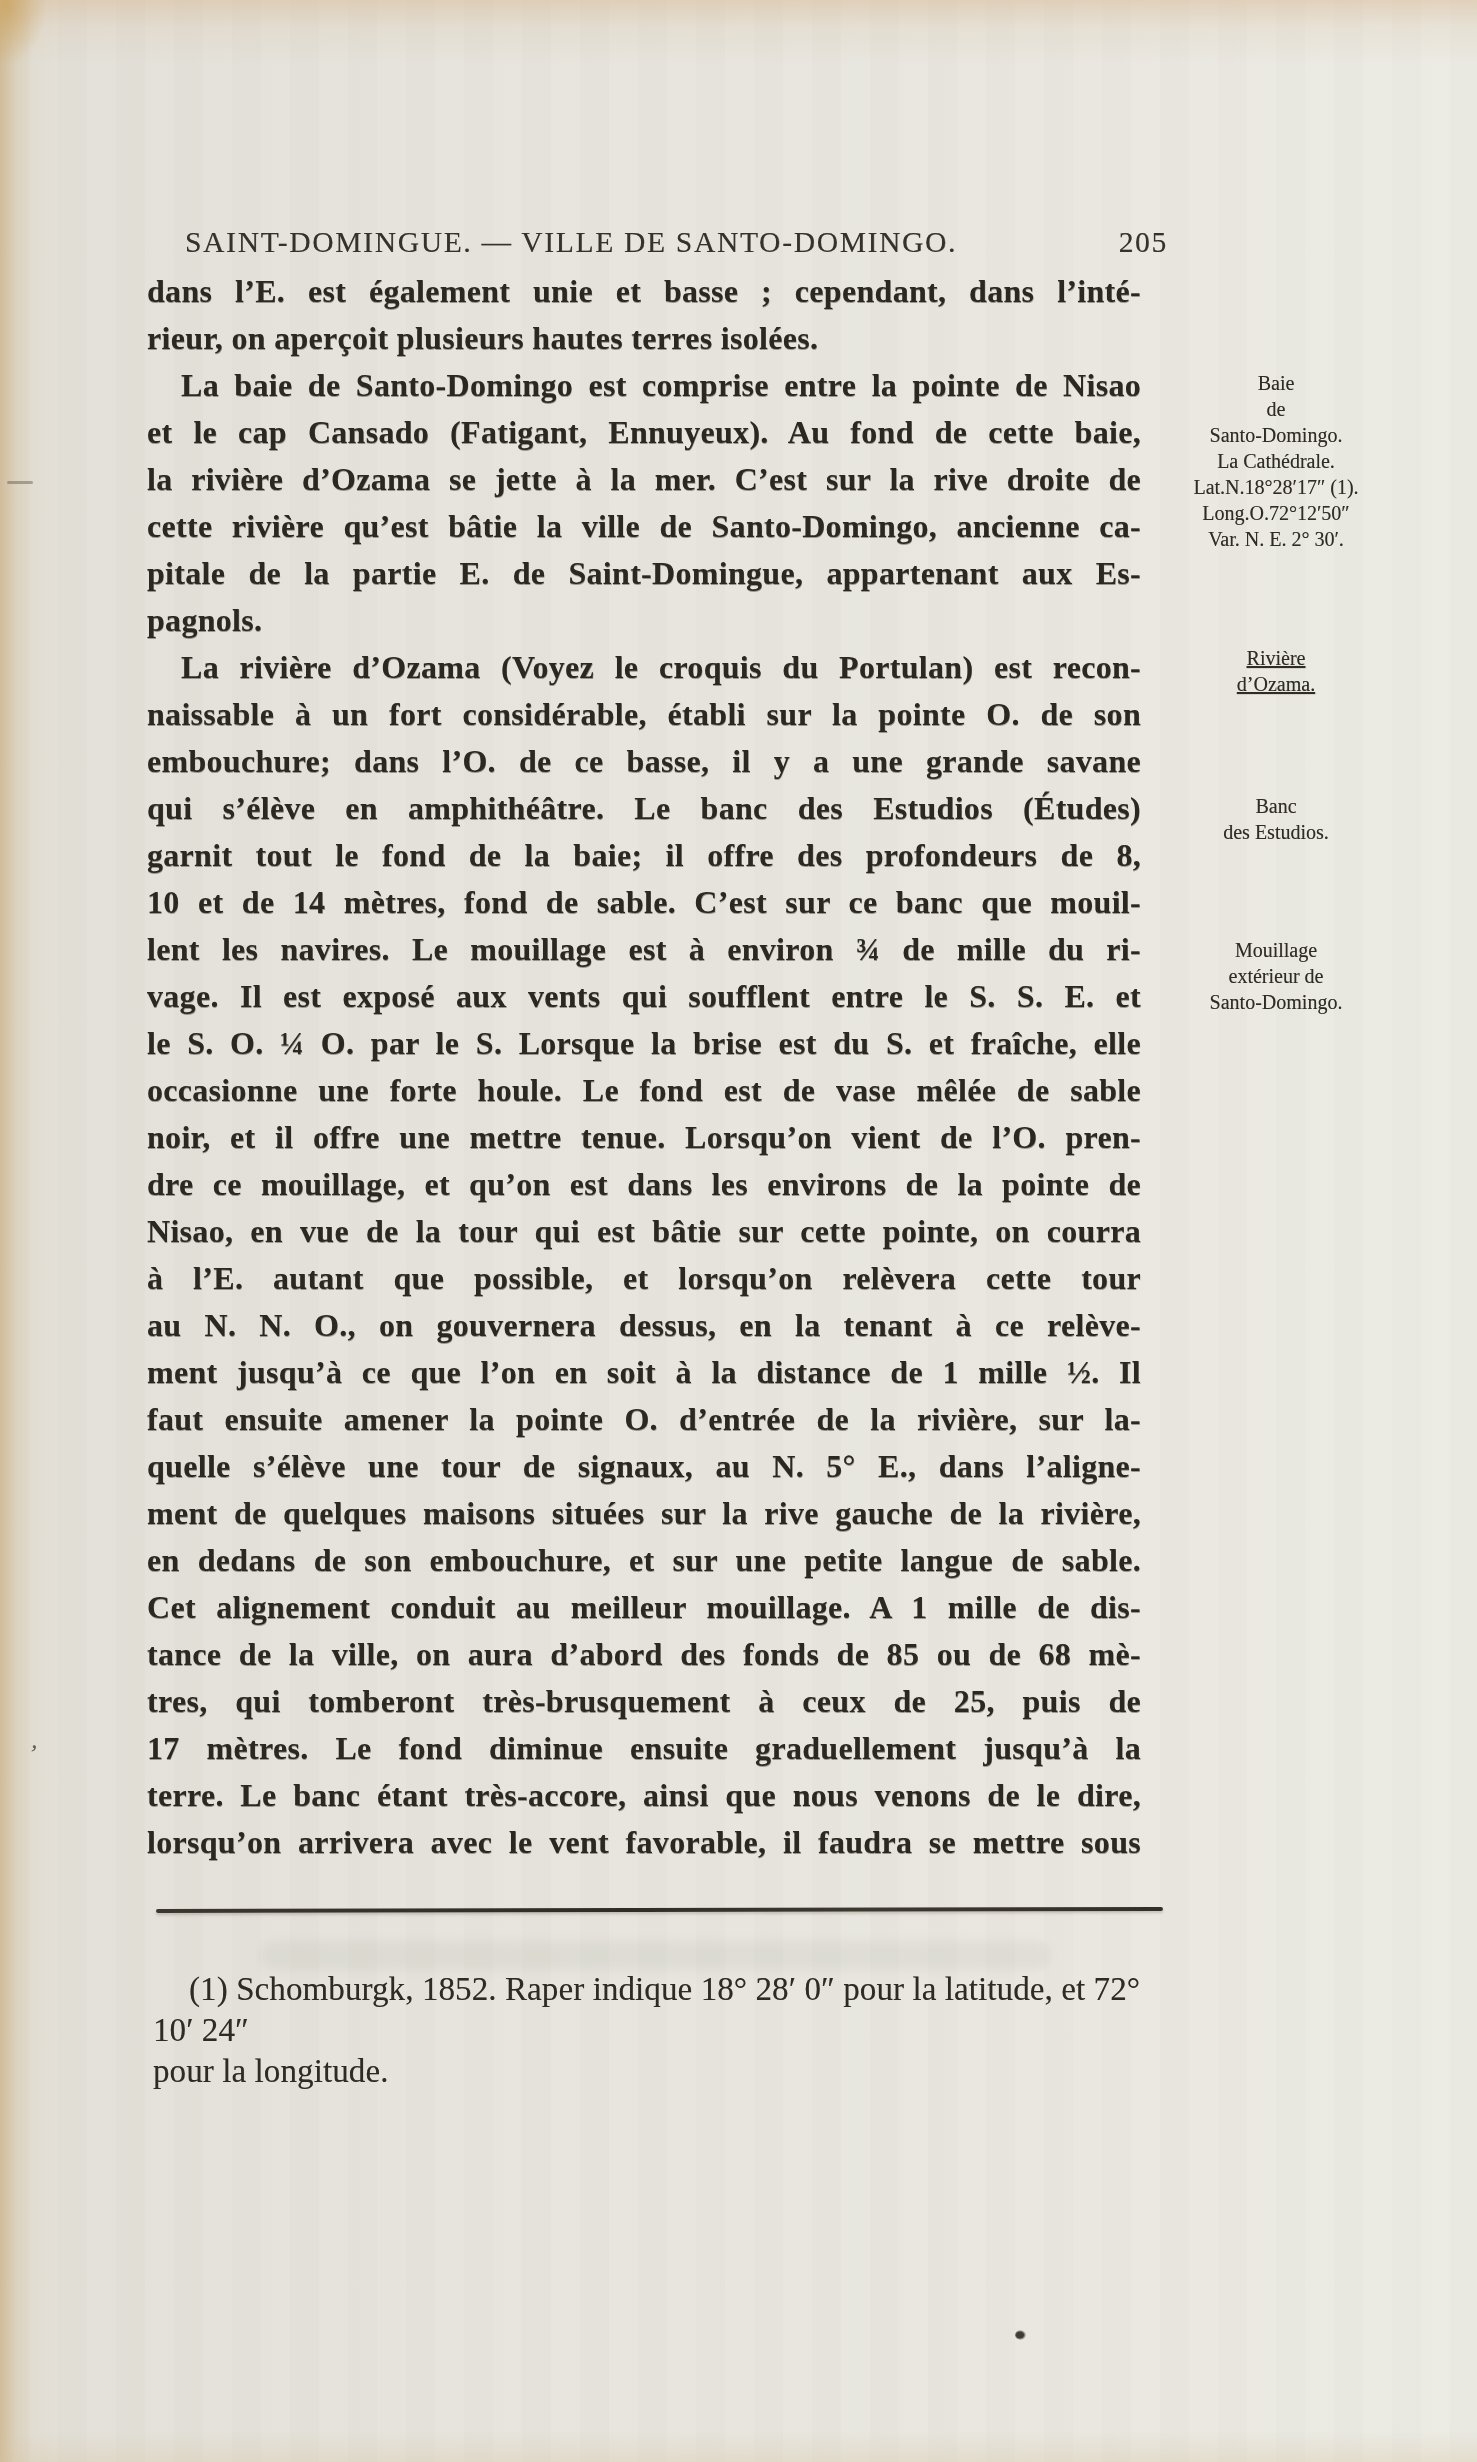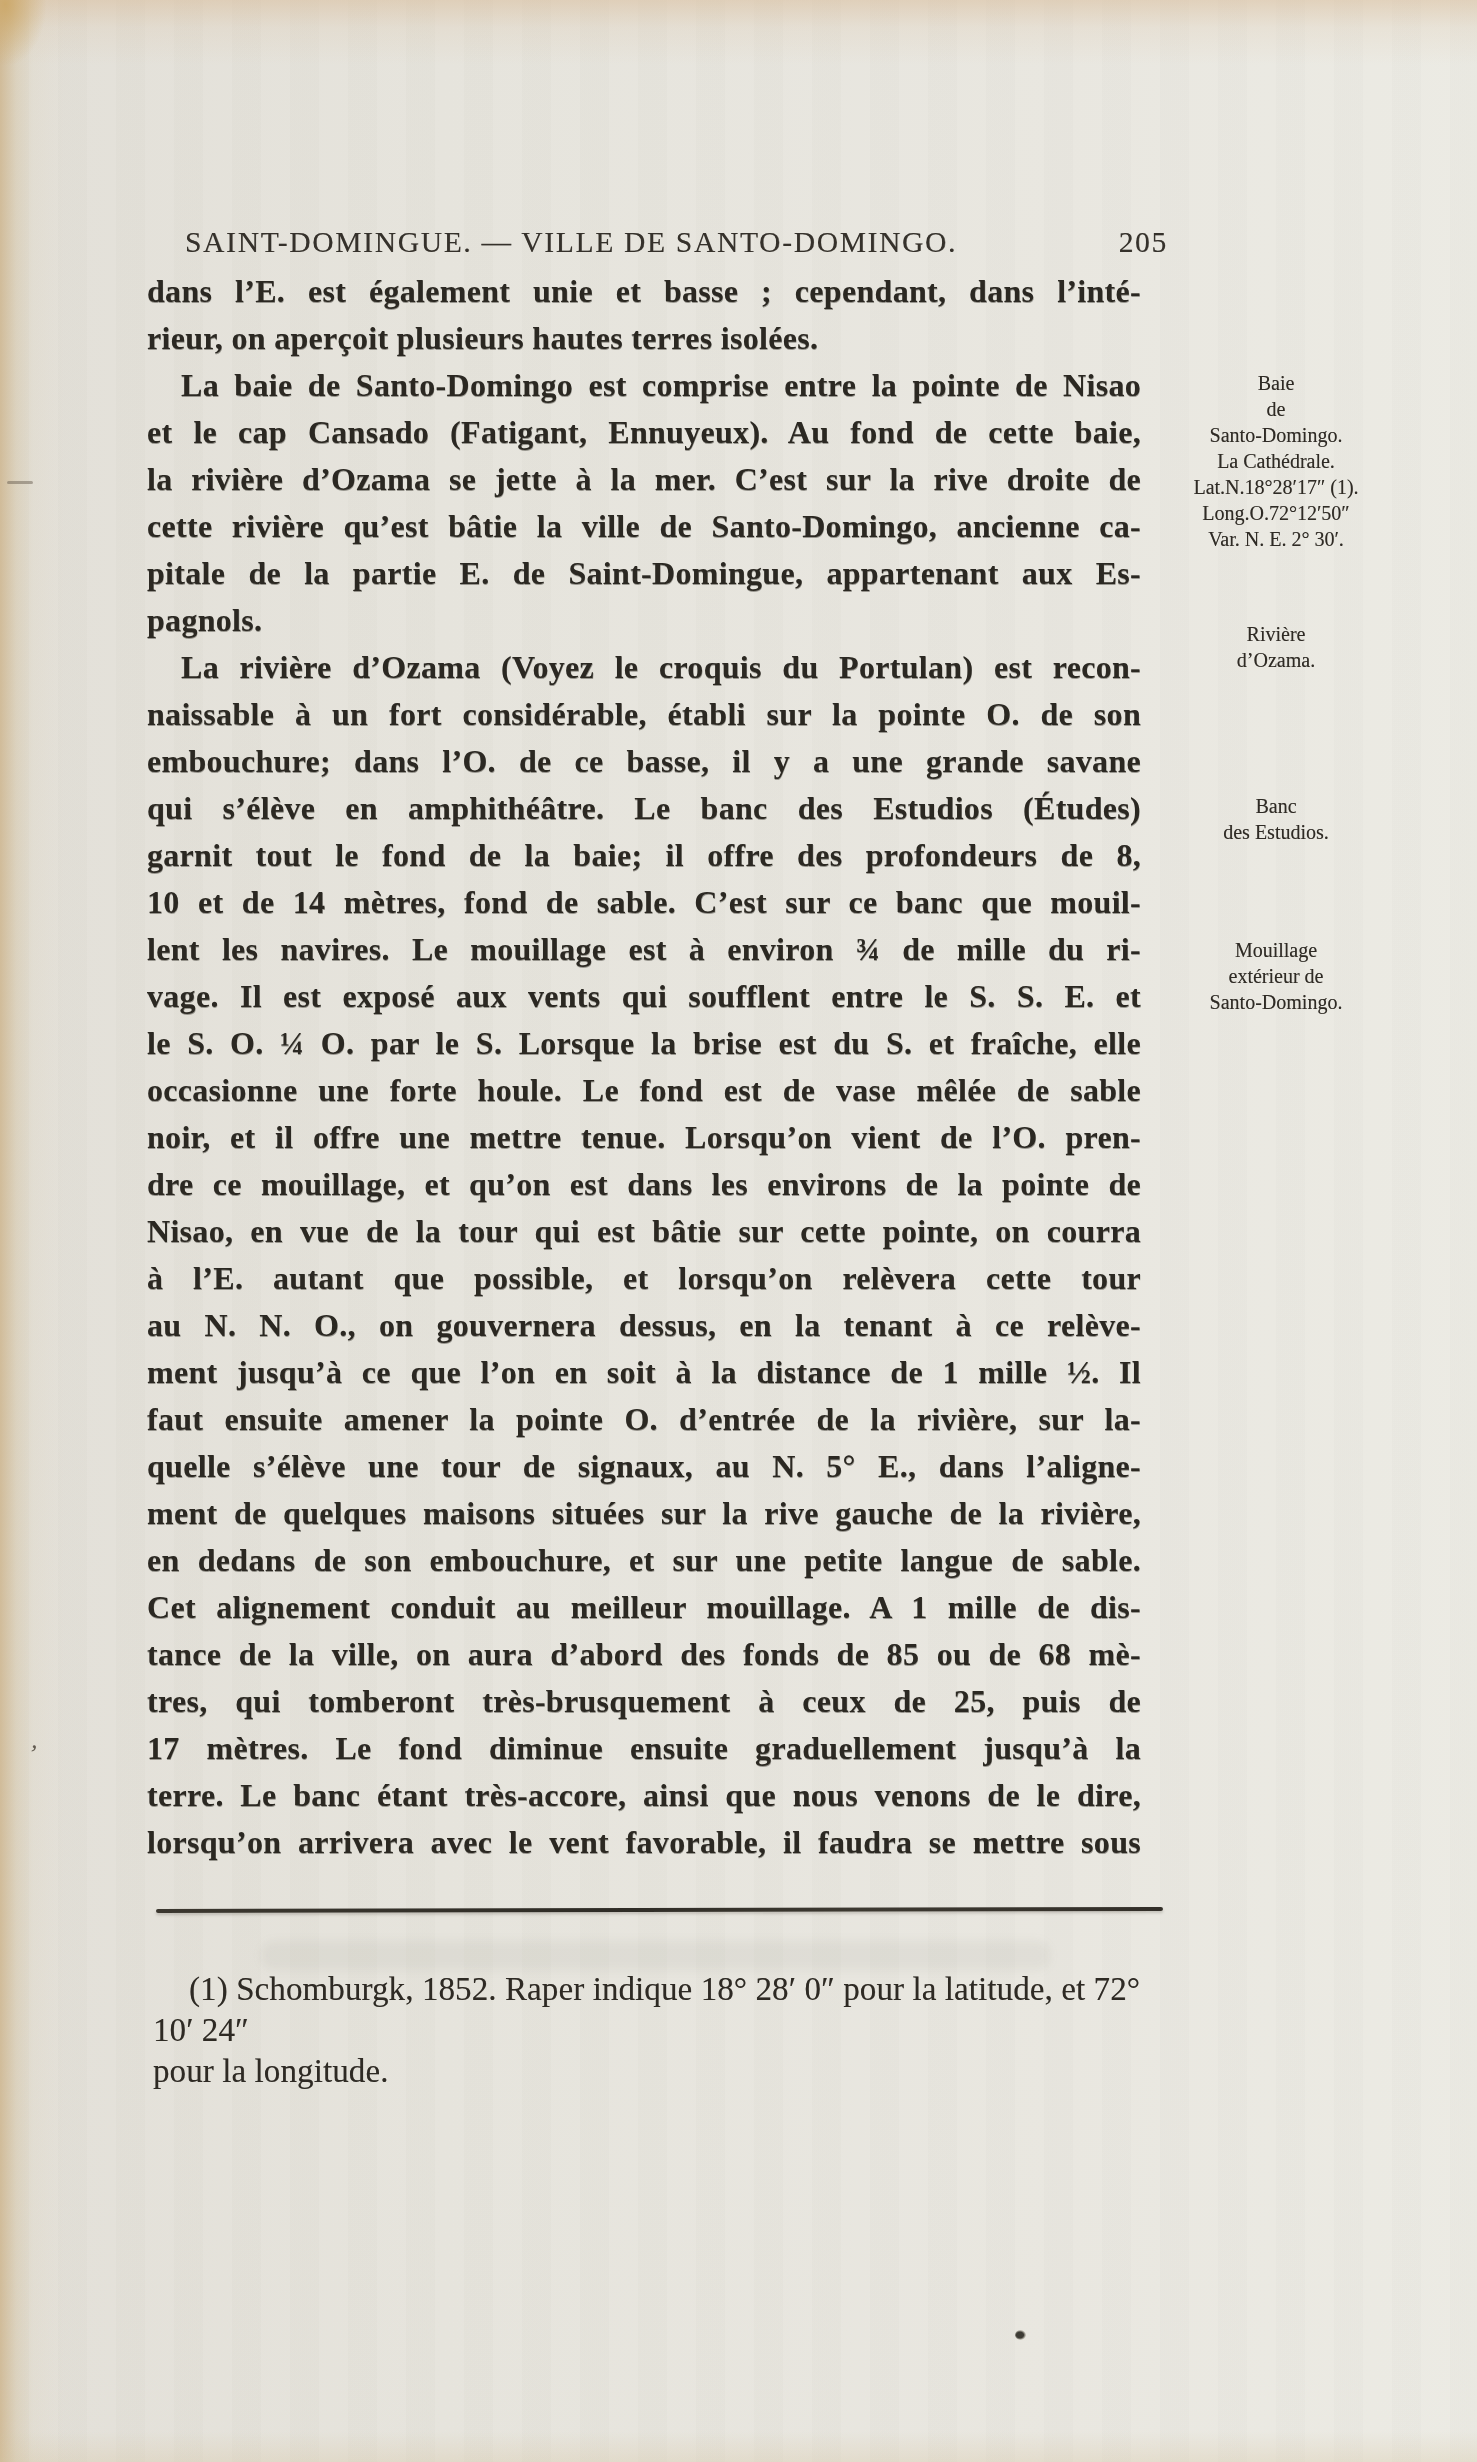--- a/index.html
+++ b/index.html
@@ -42,21 +42,21 @@
   .line.in{text-indent:34px;}
 
   
   .margin-note{
     position:absolute;left:1149px;width:254px;
     text-align:center;font-size:20px;line-height:26px;
     white-space:pre-line;color:#2f2b25;
     text-shadow:0.2px 0.3px 0.4px rgba(47,43,37,0.40);
   }
   .mn1{top:370px;}
-  .mn2{top:621px;}
+  .mn2{top:645px;text-decoration:underline;}
   .mn3{top:793px;}
   .mn4{top:937px;}
 
   
   .footnote-rule{
     position:absolute;left:156px;top:1908px;width:1007px;height:4.1px;
     background:linear-gradient(90deg,#3b372f 0%,#2f2c26 45%,#3d3931 70%,#332f29 100%);
     border-radius:2.7px;
     transform:rotate(-0.12deg);
     box-shadow:0 2.1px 2.7px rgba(90,85,75,0.25);

